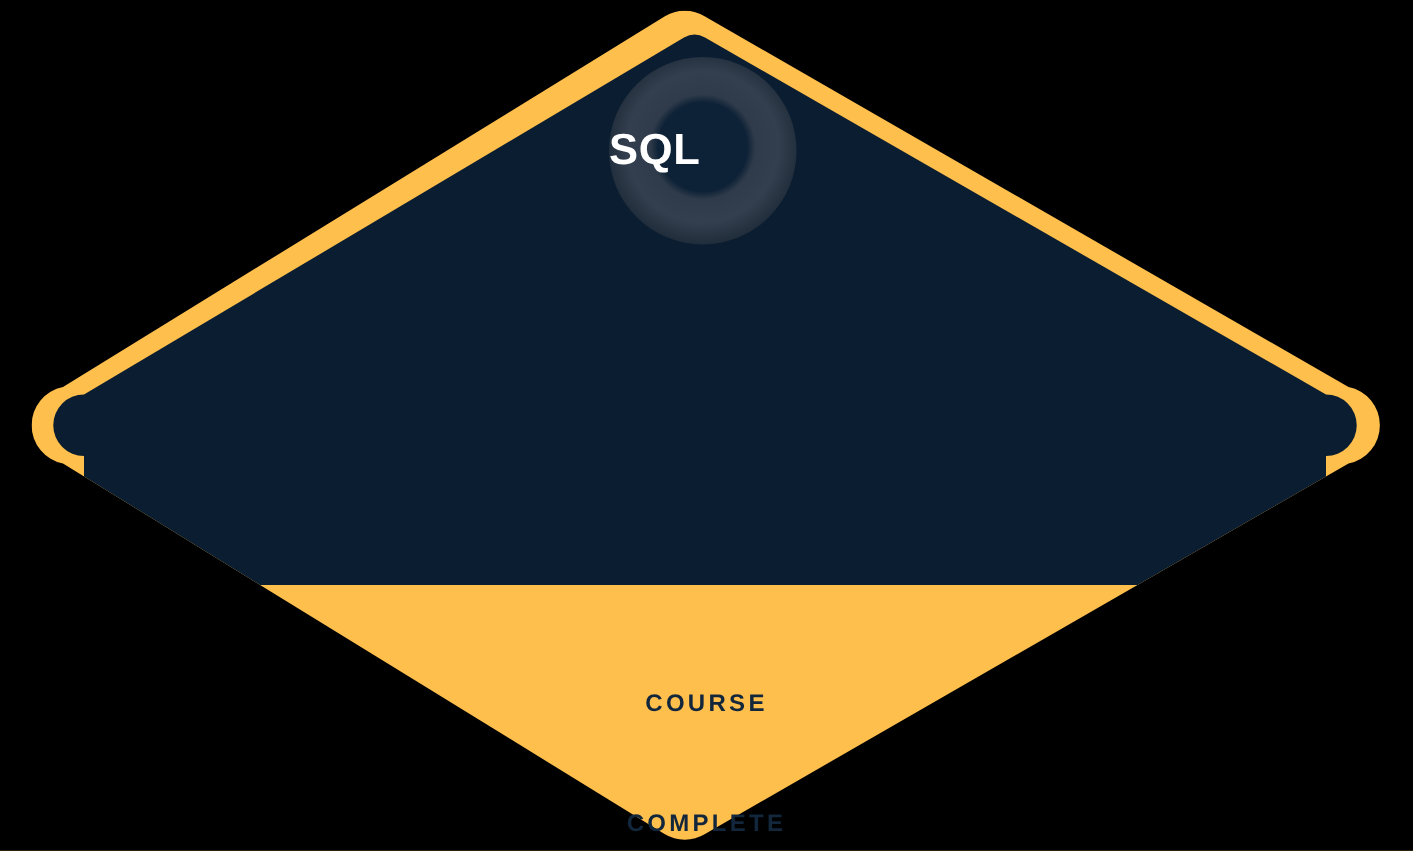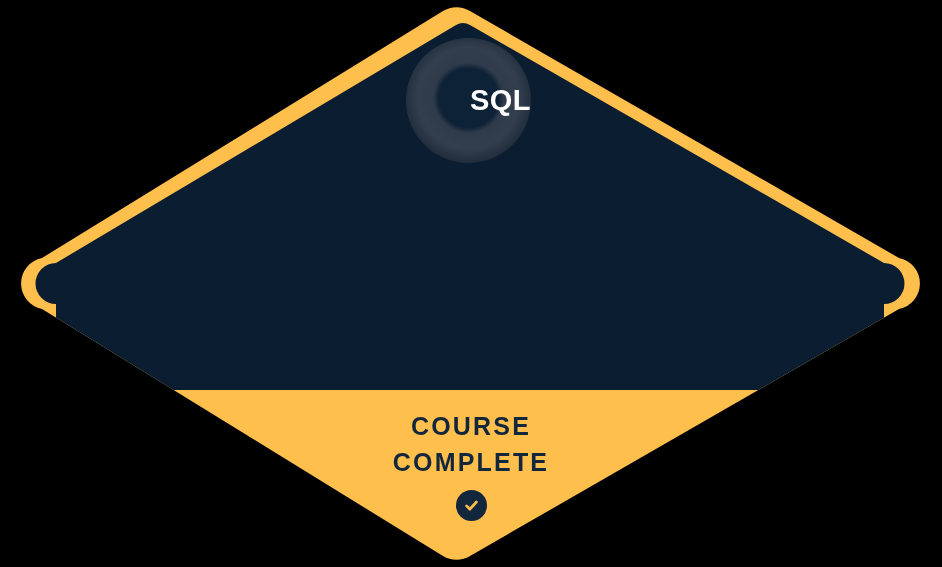--- a/index.html
+++ b/index.html
@@ -54,21 +54,21 @@
     background: radial-gradient(circle at 50% 48%,
                  #0e2237 0%,
                  #0e2237 33%,
                  #2f3b4a 39%,
                  #333f4e 56%,
                  #1b2836 76%,
                  #0d2034 92%,
                  #0b1d30 100%);
     display: flex;
     align-items: center;
-    justify-content: flex-end;
+    justify-content: flex-start;
   }
   .sql-emblem-label {
     color: #ffffff;
     font-size: 29px;
     font-weight: 700;
     letter-spacing: 0.5px;
     line-height: 1;
     font-family: "Liberation Sans", sans-serif;
   }
 
@@ -91,26 +91,27 @@
   .completion-block {
     position: absolute;
     left: 0;
     top: 408px;
     width: 942px;
     text-align: center;
   }
   .completion-line {
     display: block;
     color: #12263c;
-    font-size: 25px;
+    font-size: 16px;
     font-weight: 700;
     letter-spacing: 2.2px;
     line-height: 36px;
     text-transform: uppercase;
     font-family: "Liberation Sans", sans-serif;
+    margin-top: 44px;
   }
 
   .check-badge {
     margin: 10px auto 0 auto;
     width: 31px;
     height: 31px;
     border-radius: 50%;
     background: #12263c;
     display: flex;
     align-items: center;

